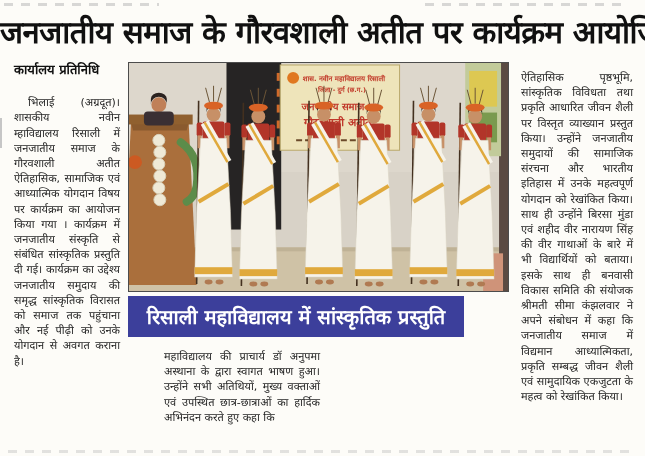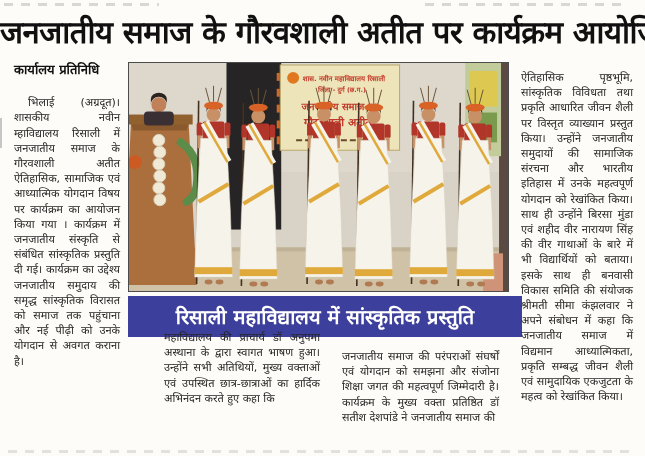--- a/index.html
+++ b/index.html
@@ -12,29 +12,29 @@
   .headline{
     position:absolute;top:10px;left:0;right:0;margin:0;text-align:center;
     font-size:31px;font-weight:800;color:#101010;white-space:nowrap;letter-spacing:-.5px;
   }
   .col{position:absolute;text-align:justify;font-size:11px;line-height:15.2px;font-weight:500;color:#242424;}
   .col p{margin:8px;}
   .indent{text-indent:14px;}
   .byline{font-weight:700;font-size:13px;margin:0 0 18px 8px;color:#111;}
   .col-left{left:6px;top:62px;width:122px;}
   .col-right{left:513px;top:62px;width:128px;}
-  .col-mid-a{left:156px;top:322px;width:172px;}
+  .col-mid-a{left:156px;top:341px;width:172px;}
   .col-mid-b{left:334px;top:341px;width:173px;}
   .photo{
     position:absolute;left:128px;top:62px;width:381px;height:230px;
     border:1px solid #4c4c4c;box-sizing:border-box;background:#d8d3c9;
   }
   .photo svg{display:block;width:100%;height:100%;}
   .caption{
-    position:absolute;left:128px;top:296px;width:394px;height:41px;
+    position:absolute;left:128px;top:296px;width:336px;height:41px;
     display:flex;align-items:center;justify-content:center;
     font-size:20px;font-weight:700;
   }
   .edge-tick{position:absolute;left:0;top:118px;width:2px;height:30px;background:#c6c6c6;}
 </style>
 </head>
 <body>
 
 <div class="sheet">
 
@@ -137,22 +137,19 @@
         <use href="#dancer" transform="translate(348,2)"></use>
       </g>
     </svg>
   </div>
 
   <div class="caption" style="background:#3c3f9b;color:#ffffff;">रिसाली महाविद्यालय में सांस्कृतिक प्रस्तुति</div>
 
   <div class="col col-mid-a">
     <p>महाविद्यालय की प्राचार्य डॉ अनुपमा अस्थाना के द्वारा स्वागत भाषण हुआ। उन्होंने सभी अतिथियों, मुख्य वक्ताओं एवं उपस्थित छात्र-छात्राओं का हार्दिक अभिनंदन करते हुए कहा कि</p>
   </div>
-  <div class="col col-mid-b">
-    <p>जनजातीय समाज की परंपराओं संघर्षों एवं योगदान को समझना और संजोना शिक्षा जगत की महत्वपूर्ण जिम्मेदारी है। कार्यक्रम के मुख्य वक्ता प्रतिष्ठित डॉ सतीश देशपांडे ने जनजातीय समाज की</p>
-  </div>
 
   <div class="col col-right">
     <p>ऐतिहासिक पृष्ठभूमि, सांस्कृतिक विविधता तथा प्रकृति आधारित जीवन शैली पर विस्तृत व्याख्यान प्रस्तुत किया। उन्होंने जनजातीय समुदायों की सामाजिक संरचना और भारतीय इतिहास में उनके महत्वपूर्ण योगदान को रेखांकित किया। साथ ही उन्होंने बिरसा मुंडा एवं शहीद वीर नारायण सिंह की वीर गाथाओं के बारे में भी विद्यार्थियों को बताया। इसके साथ ही बनवासी विकास समिति की संयोजक श्रीमती सीमा कंझलवार ने अपने संबोधन में कहा कि जनजातीय समाज में विद्यमान आध्यात्मिकता, प्रकृति सम्बद्ध जीवन शैली एवं सामुदायिक एकजुटता के महत्व को रेखांकित किया।</p>
   </div>
 
   <div class="frag" style="top:450px;left:8px;width:624px;opacity:.4;"></div>
 </div>
 
 </body></html>

